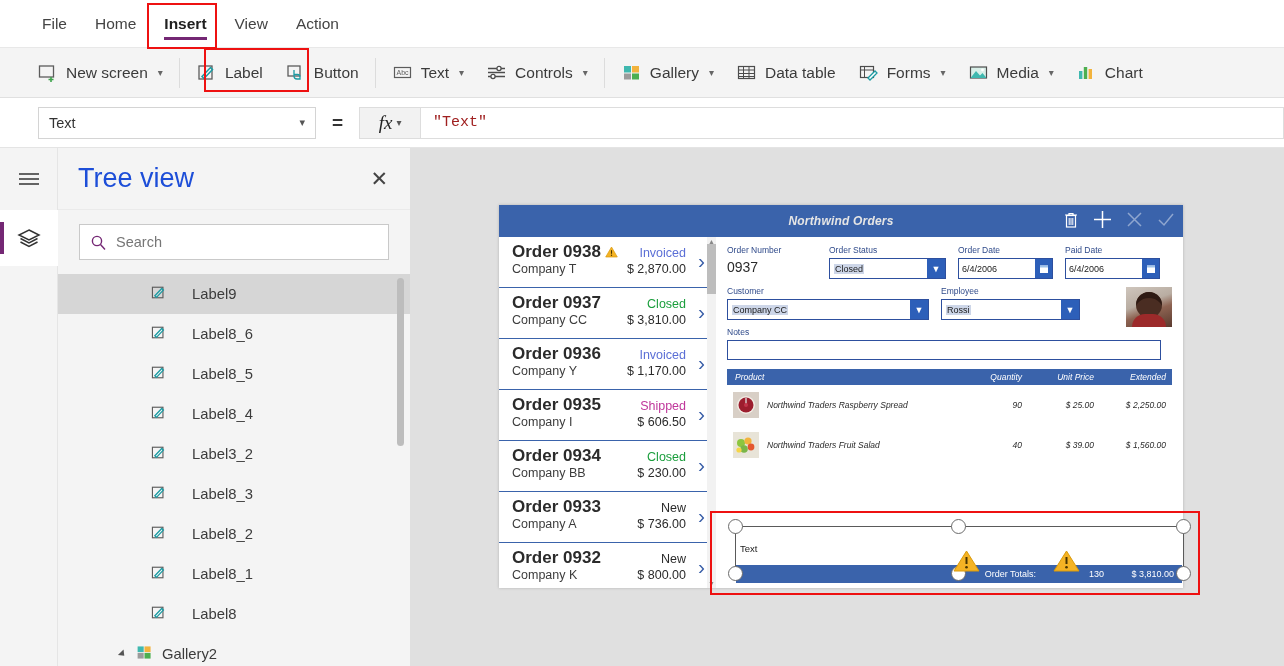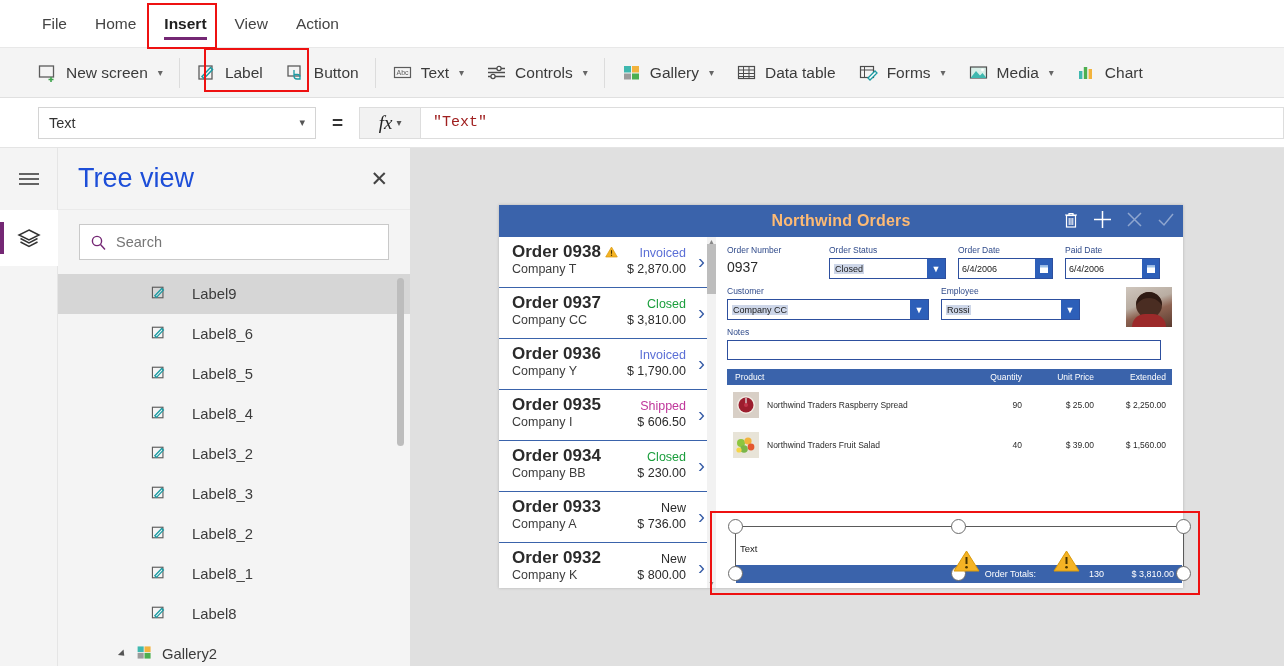--- a/index.html
+++ b/index.html
@@ -128,21 +128,21 @@
     background: #e0e0e0; overflow: hidden;
   }
   .app {
     position: absolute; left: 88px; top: 57px; width: 684px; height: 383px;
     background: #ffffff; box-shadow: 0 0 3px rgba(0,0,0,.2);
   }
   .app-header {
     height: 32px; background: #3a63ab; display: flex; align-items: center;
     justify-content: center; position: relative;
   }
-  .app-title { color: #fdba74; font-size: 16px; font-weight: bold; letter-spacing: .2px; }
+  .app-title { color: #e5e5e5; font-size: 12px; font-weight: bold; letter-spacing: .2px; font-style: italic; }
   .app-hdr-icons {
     position: absolute; right: 8px; top: 0; height: 32px;
     display: flex; align-items: center; gap: 14px;
   }
   .hdr-ico { cursor: pointer; line-height: 1; }
 
   .app-body { display: flex; height: 351px; }
 
   
   .orders {
@@ -616,21 +616,21 @@
             <span class="or-chev">›</span>
           </div>
 
           <div class="order-row">
             <div class="or-line">
               <span class="or-id">Order 0936</span>
               <span class="or-status" style="color:#5b6fd6;">Invoiced</span>
             </div>
             <div class="or-line">
               <span class="or-co">Company Y</span>
-              <span class="or-amt">$ 1,790.00</span>
+              <span class="or-amt">$ 1,170.00</span>
             </div>
             <span class="or-chev">›</span>
           </div>
 
           <div class="order-row">
             <div class="or-line">
               <span class="or-id">Order 0935</span>
               <span class="or-status" style="color:#c0379b;">Shipped</span>
             </div>
             <div class="or-line">
@@ -739,21 +739,21 @@
               </div>
             </div>
             <div class="emp-photo"></div>
           </div>
 
           <div style="margin-top:6px; margin-right:11px;">
             <div class="fld-lab">Notes</div>
             <div class="notes-box"></div>
           </div>
 
-          <div style="margin-top:9px; margin-right:0px;">
+          <div style="margin-top:9px; margin-right:0px;font-style:italic;">
             <div class="prod-head">
               <span class="pc-prod">Product</span>
               <span class="pc-qty">Quantity</span>
               <span class="pc-up">Unit Price</span>
               <span class="pc-ext">Extended</span>
             </div>
 
             <div class="prod-row">
               <span class="prod-thumb">
                 <svg width="26" height="26" viewBox="0 0 26 26">

